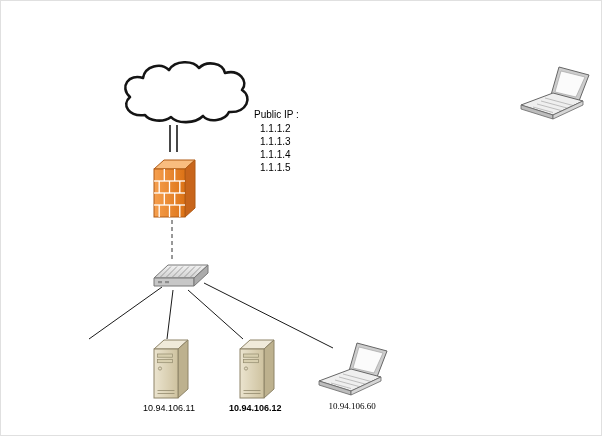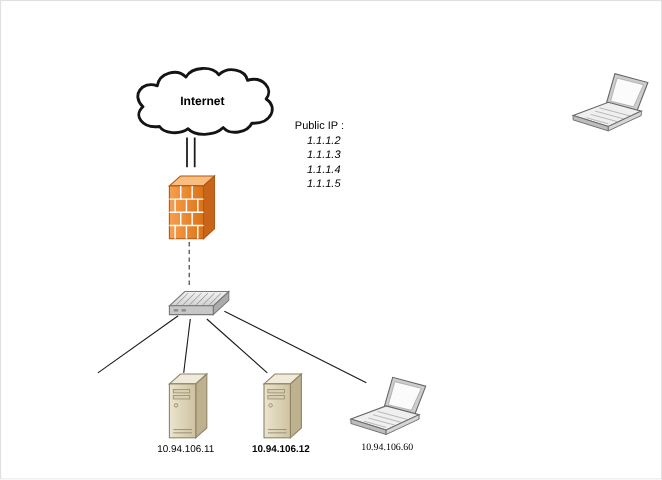--- a/index.html
+++ b/index.html
@@ -17,22 +17,22 @@
     font-size:11px; font-weight:bold; color:#000;
   }
   .n-firewall { left:149px; top:156px; }
   .n-switch   { left:150px; top:260px; }
   .n-server1  { left:56px;  top:336px; }
   .n-server2  { left:142px; top:336px;align-items:center; }
   .n-server3  { left:228px; top:336px;font-weight:bold; }
   .n-laptop-client { left:314px; top:340px;font-family:Liberation Serif, serif; }
   .n-laptop-remote { left:516px; top:64px; }
   .public-ip { position:absolute; left:253px; top:107px; font-size:10px; color:#000; }
-  .public-ip .ip-title { line-height:14px;margin-left:14px; }
-  .public-ip .ip { margin-left:25px; line-height:13px;font-style:italic; }
+  .public-ip .ip-title { line-height:14px; }
+  .public-ip .ip { margin-left:6px; line-height:13px; }
 </style>
 </head>
 <body>
 
 <div class="canvas">
 
   <svg width="0" height="0" style="position:absolute" aria-hidden="true">
     <defs>
       <linearGradient id="fw-front" x1="0" y1="0" x2="1" y2="0">
         <stop offset="0" stop-color="#F6A04F"></stop>
@@ -56,21 +56,20 @@
     <line x1="161" y1="286" x2="88" y2="338" stroke="#1a1a1a" stroke-width="1"></line>
     <line x1="172" y1="289" x2="166" y2="338" stroke="#1a1a1a" stroke-width="1"></line>
     <line x1="187" y1="289" x2="242" y2="338" stroke="#1a1a1a" stroke-width="1"></line>
     <line x1="203" y1="282" x2="332" y2="347" stroke="#1a1a1a" stroke-width="1"></line>
   </svg>
 
   <div class="node n-cloud">
     <svg width="134" height="66" viewBox="0 0 134 66">
       <path d="M 28 56 C 12 58 4 46 13 38 C 2 28 12 14 26 19 C 28 7 44 3 52 11 C 58 1 76 1 82 9 C 90 1 106 4 108 14 C 122 10 132 22 125 31 C 136 38 130 54 112 53 C 108 62 92 64 86 57 C 78 65 60 65 54 58 C 46 64 32 62 28 56 Z" fill="#ffffff" stroke="#141414" stroke-width="2.6" stroke-linejoin="round"></path>
     </svg>
-    <span class="cloud-label">Internet</span>
   </div>
 
   <div class="public-ip">
     <div class="ip-title">Public IP :</div>
     <div class="ip">1.1.1.2</div>
     <div class="ip">1.1.1.3</div>
     <div class="ip">1.1.1.4</div>
     <div class="ip">1.1.1.5</div>
   </div>
 

